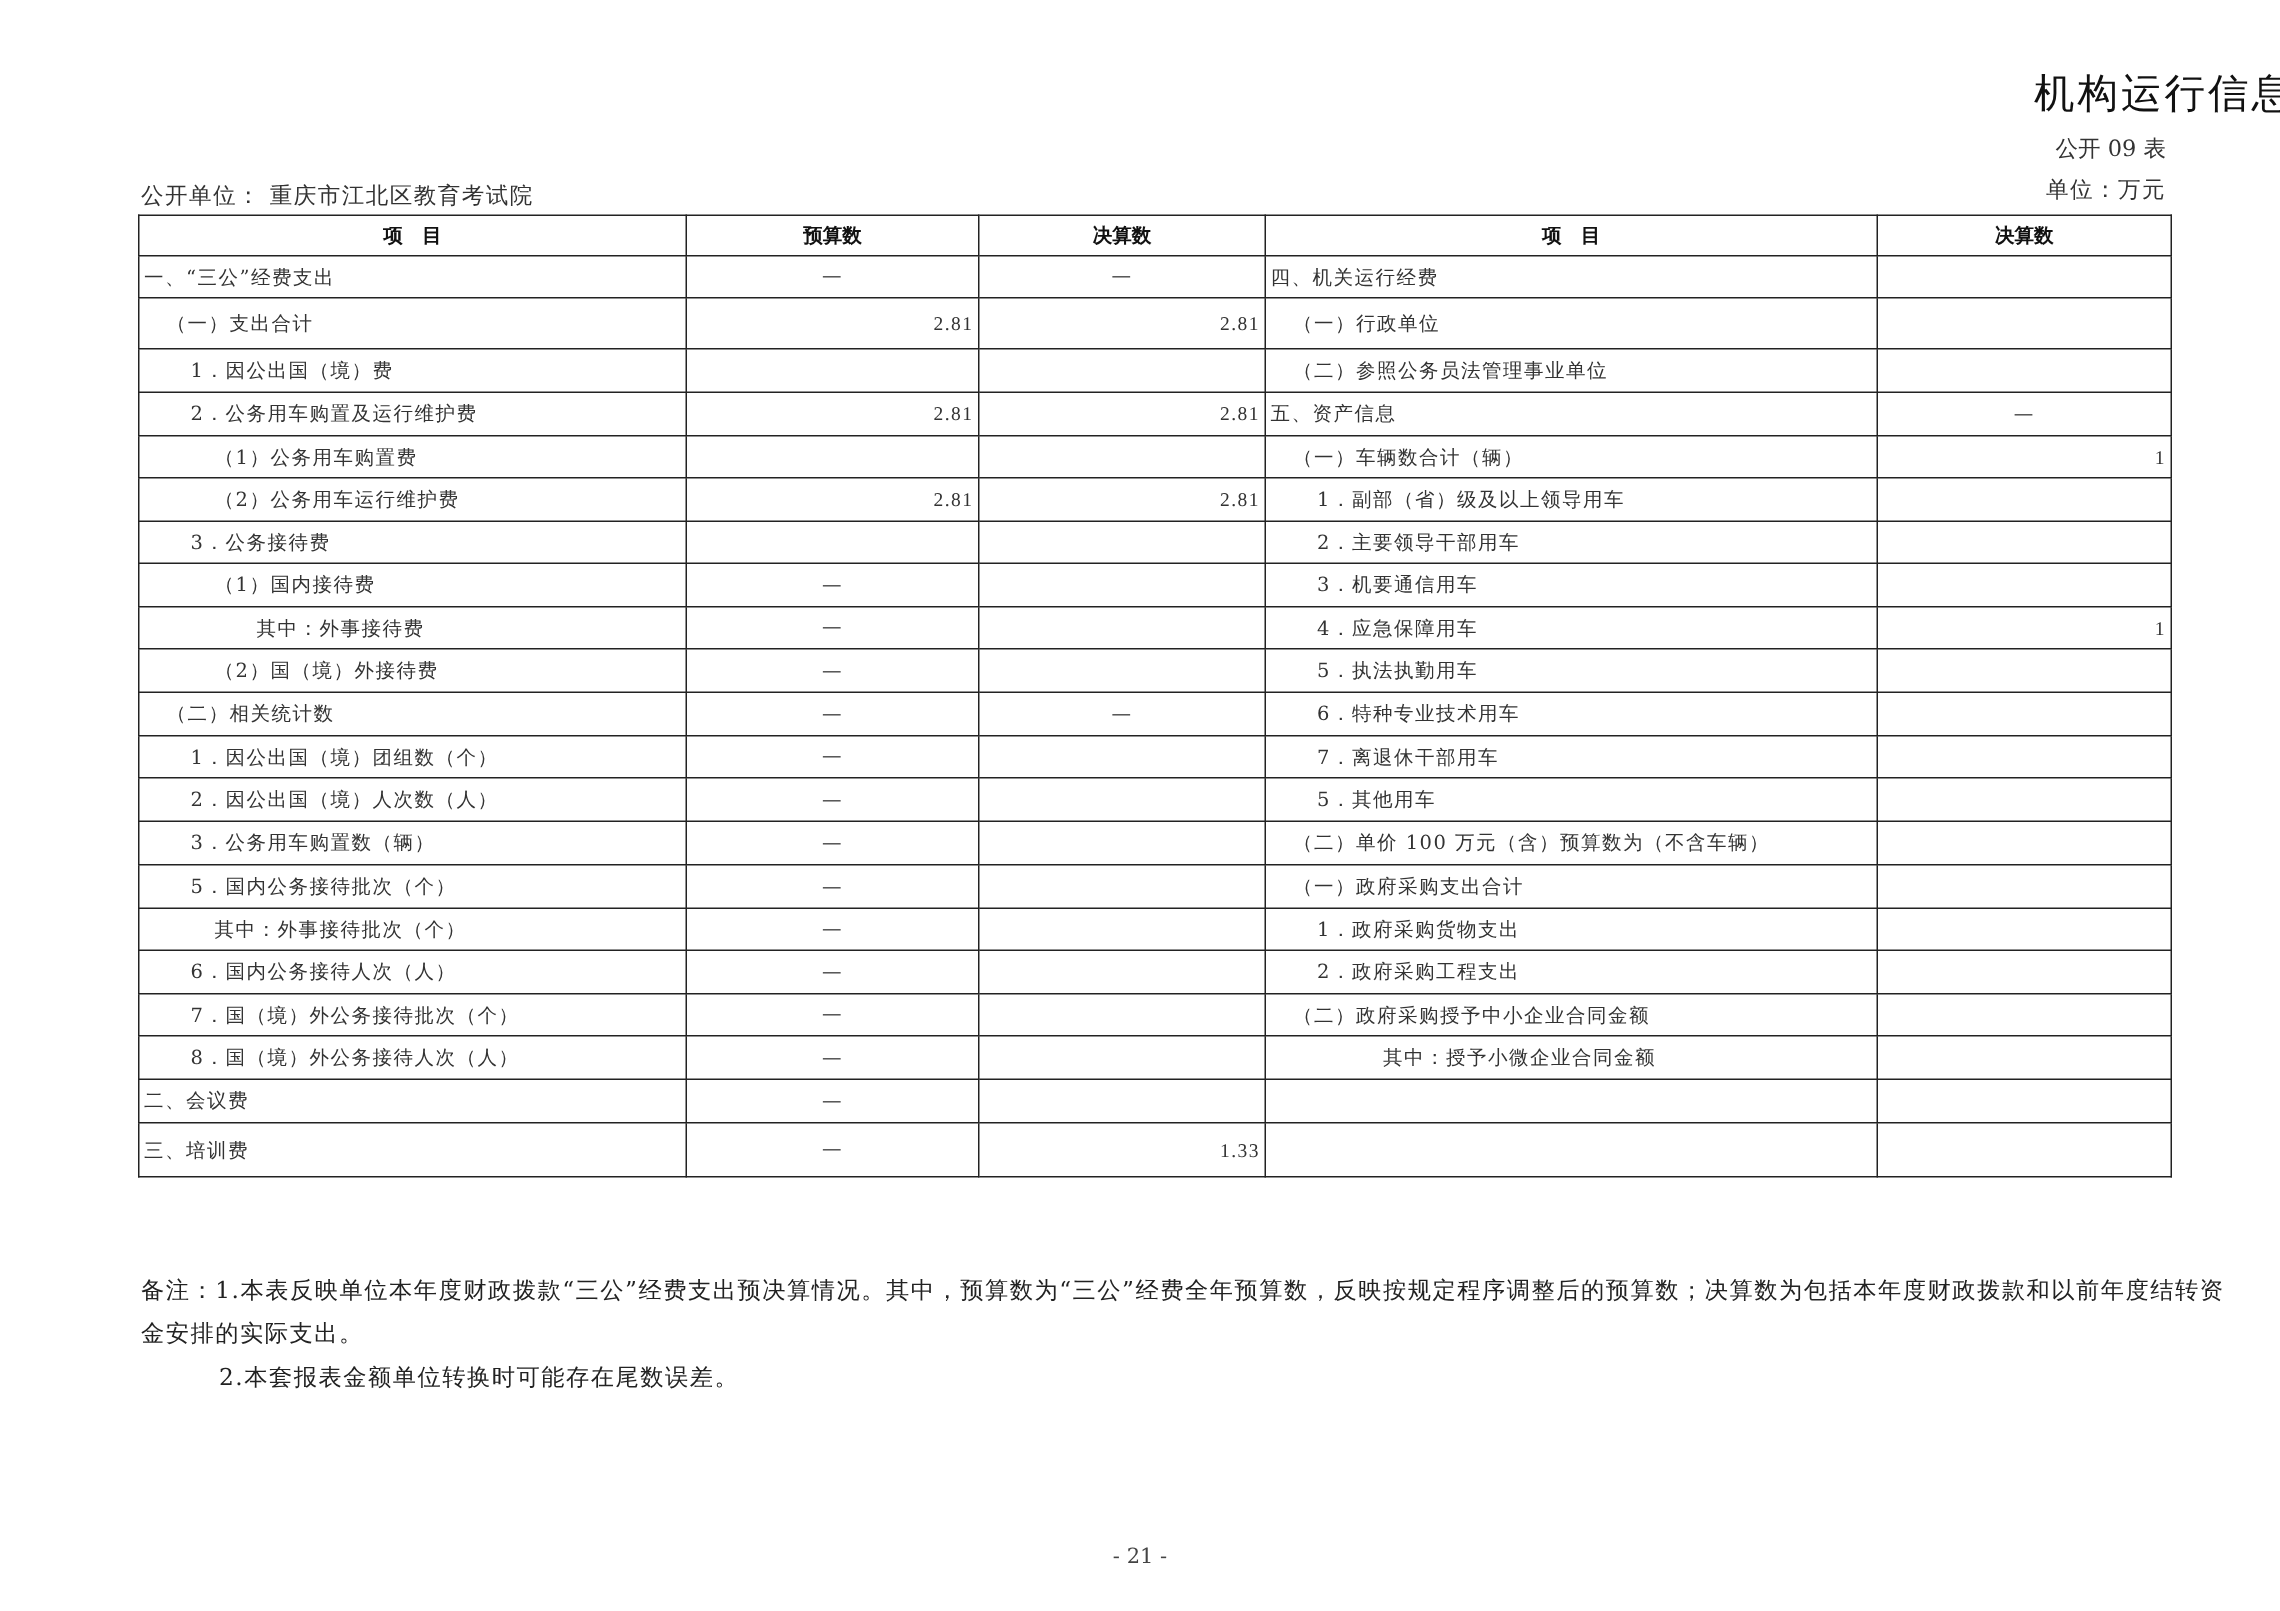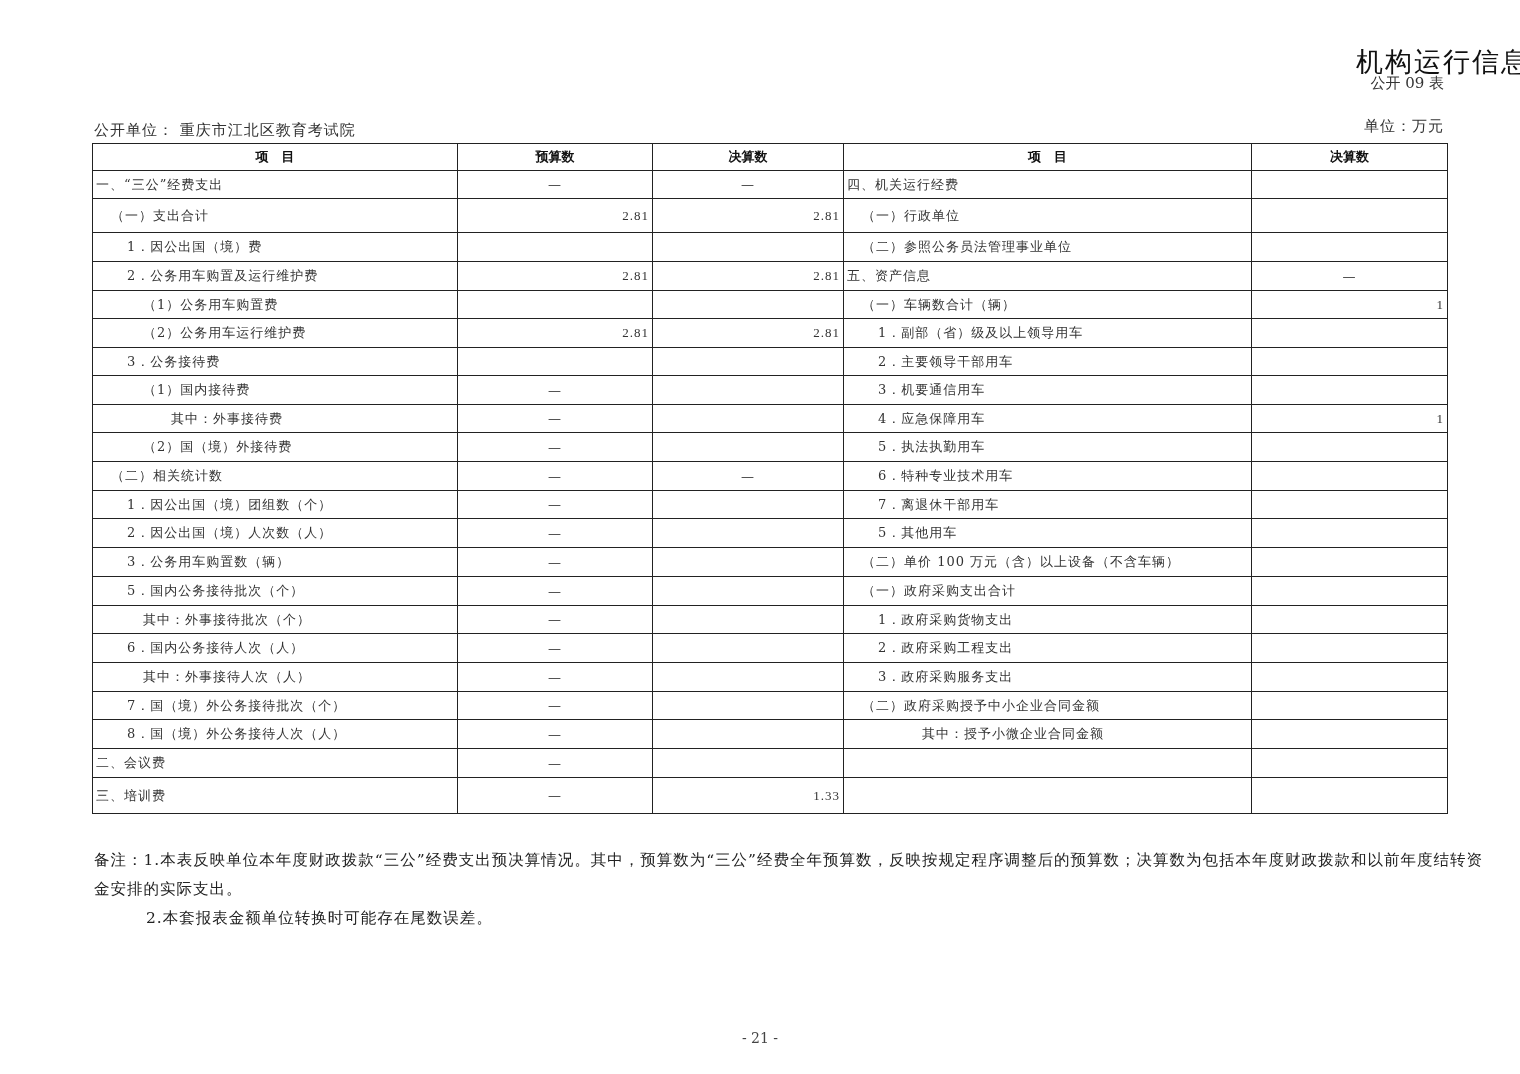--- a/index.html
+++ b/index.html
@@ -1,20 +1,20 @@
 <!DOCTYPE html>
 <html><head>
 <meta charset="utf-8">
 <style>
   html, body { margin: 0; padding: 0; background: #ffffff; }
   body { width: 1520px; height: 1074px; position: relative; overflow: hidden;
          font-family: "DejaVu Serif", "Liberation Serif", serif; color: #222; }
   .title { position: absolute; left: 0; width: 1520px; top: 44px; text-align: right;
            font-size: 27px; font-weight: normal; letter-spacing: 2px; color: #111; padding-left: 39px; }
-  .form-no { position: absolute; right: 76px; top: 74px; font-size: 15px; color: #333; }
+  .form-no { position: absolute; right: 76px; top: 90px; font-size: 15px; color: #333; }
   .unit { position: absolute; right: 76px; top: 117px; font-size: 15px; color: #333; letter-spacing: 1px; }
   .org { position: absolute; left: 94px; top: 121px; font-size: 15px; color: #333; letter-spacing: 1px; }
   table.main { position: absolute; left: 92px; top: 143px; border-collapse: collapse;
                table-layout: fixed; width: 1355px; }
   table.main td, table.main th { border: 1px solid #222; padding: 0 3px; font-size: 13px;
                color: #333; vertical-align: middle; overflow: hidden; white-space: nowrap; }
   table.main th { font-weight: bold; text-align: center; height: 26px; color: #111; font-size: 13px; }
   table.main td { height: 27px; letter-spacing: 1px; }
   td.num { text-align: right; vertical-align: bottom; padding-bottom: 1px; font-family: "Liberation Serif", serif; font-size: 13px; letter-spacing: 0; }
   td.dash { text-align: center; color: #555; }
@@ -143,21 +143,21 @@
         <td class="i2">2．因公出国（境）人次数（人）</td>
         <td class="dash">—</td>
         <td class="num"></td>
         <td class="i2">5．其他用车</td>
         <td class="num"></td>
       </tr>
       <tr style="height: 29px;">
         <td class="i2">3．公务用车购置数（辆）</td>
         <td class="dash">—</td>
         <td class="num"></td>
-        <td class="i1">（二）单价 100 万元（含）以上设备（不含车辆）</td>
+        <td class="i1">（二）单价 100 万元（含）预算数为（不含车辆）</td>
         <td class="num"></td>
       </tr>
       <tr style="height: 29px;">
         <td class="i2">5．国内公务接待批次（个）</td>
         <td class="dash">—</td>
         <td class="num"></td>
         <td class="i1">（一）政府采购支出合计</td>
         <td class="num"></td>
       </tr>
       <tr style="height: 28px; padding-left: 39px;">
@@ -165,27 +165,20 @@
         <td class="dash">—</td>
         <td class="num"></td>
         <td class="i2">1．政府采购货物支出</td>
         <td class="num"></td>
       </tr>
       <tr style="height: 29px;">
         <td class="i2">6．国内公务接待人次（人）</td>
         <td class="dash">—</td>
         <td class="num"></td>
         <td class="i2">2．政府采购工程支出</td>
-        <td class="num"></td>
-      </tr>
-      <tr style="height: 29px;">
-        <td class="i3">其中：外事接待人次（人）</td>
-        <td class="dash">—</td>
-        <td class="num"></td>
-        <td class="i2">3．政府采购服务支出</td>
         <td class="num"></td>
       </tr>
       <tr style="height: 28px;">
         <td class="i2">7．国（境）外公务接待批次（个）</td>
         <td class="dash">—</td>
         <td class="num"></td>
         <td class="i1">（二）政府采购授予中小企业合同金额</td>
         <td class="num"></td>
       </tr>
       <tr style="height: 29px;">

